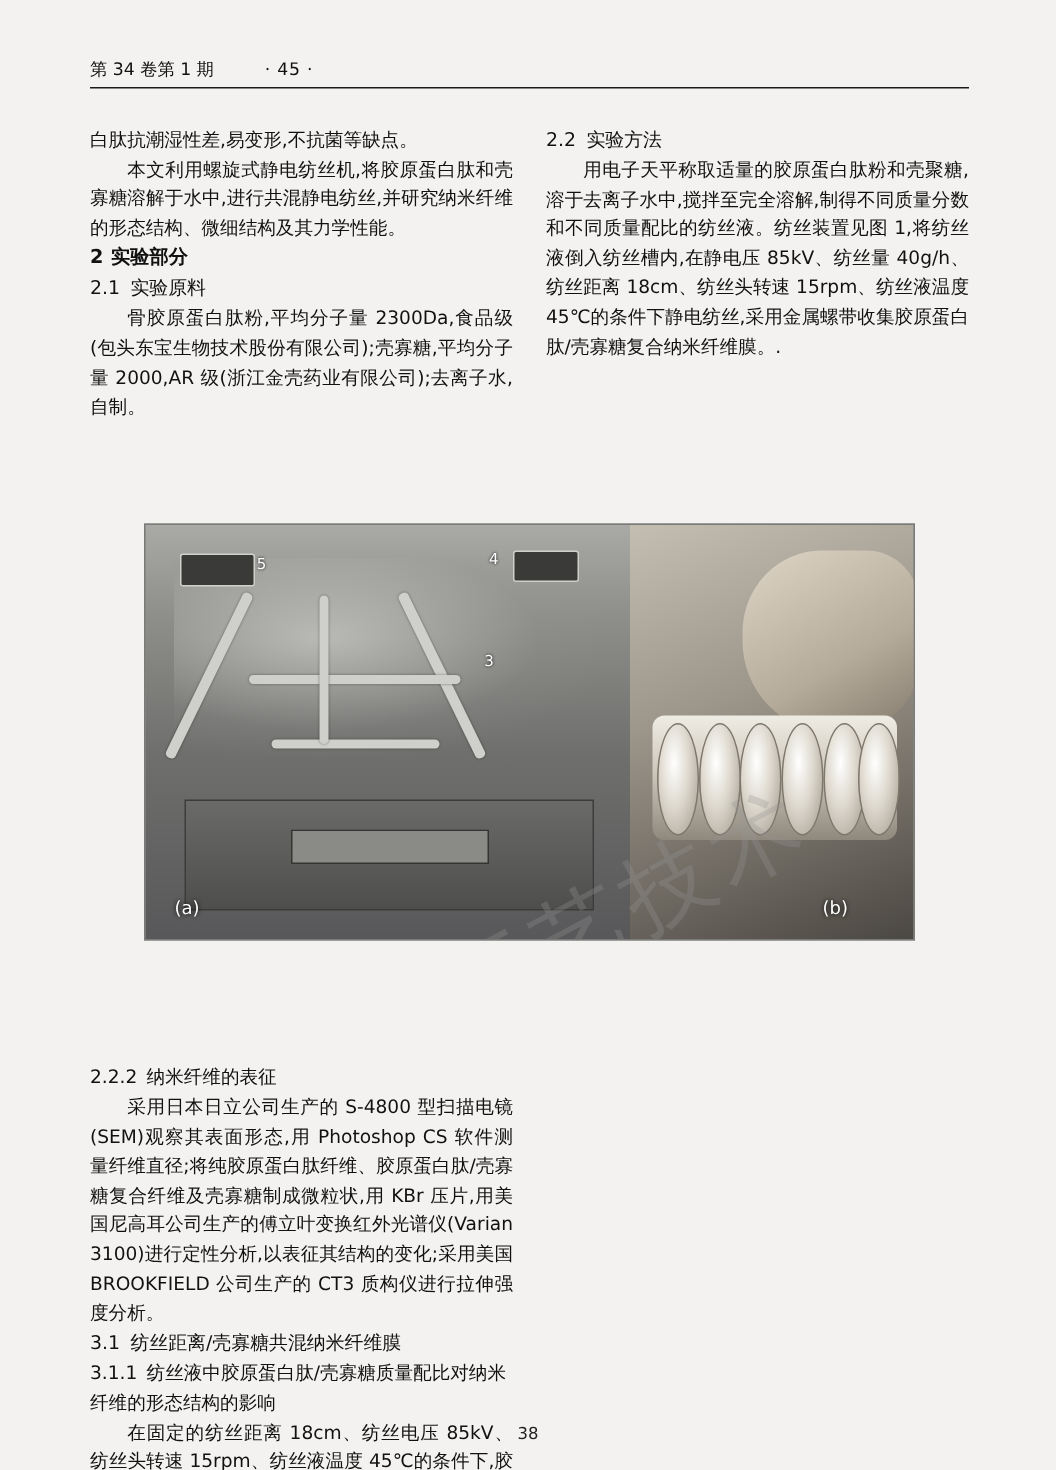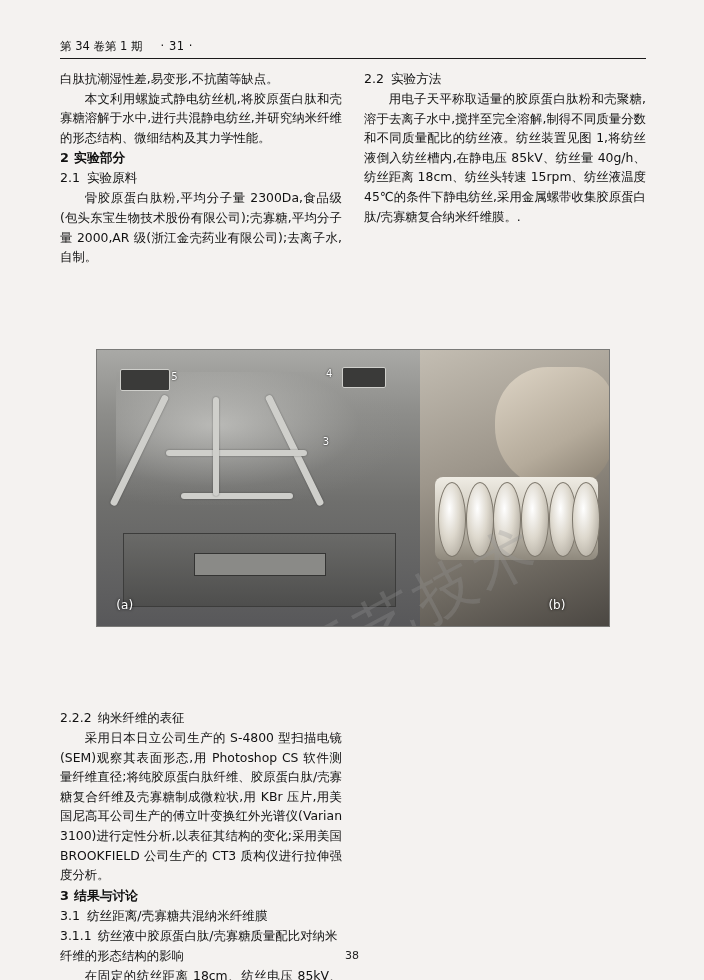--- a/index.html
+++ b/index.html
@@ -31,39 +31,40 @@
   }
   
   .runhead {
     display: flex;
     align-items: baseline;
     font-size: 11.5px;
     line-height: 16px;
     padding-bottom: 4px;
     border-bottom: 1.2px solid #1a1a1a;
     white-space: nowrap;
+    gap: 16px;
   }
   .runhead .vol {
     font-family: "DejaVu Sans", sans-serif;
     font-size: 11.5px;
     margin-right: 18px;
   }
   .runhead .title {
     font-size: 11.5px;
     flex: 1;
     text-align: left;
   }
   .runhead .pageno {
     font-size: 11.5px;
     letter-spacing: 0.5px;
   }
   
   .cols {
     display: flex;
-    margin-top: 10px;
+    margin-top: 24px;
     column-gap: 22px;
   }
   .col {
     width: 282px;
   }
   p.body, div.body {
     font-size: 12.4px;
     line-height: 19.6px;
     margin: 0;
     text-align: justify;
@@ -259,21 +260,21 @@
   }
 </style>
 </head>
 <body>
 
 <div class="page">
   <div class="page-inner">
 
     <div class="runhead">
       <span class="vol">第 34 卷第 1 期</span>
-      <span class="pageno">· 31 ·</span>
+      <span class="pageno">· 45 ·</span>
     </div>
 
     <div class="cols">
       <div class="col">
         <p class="body">白肽抗潮湿性差,易变形,不抗菌等缺点。</p>
         <p class="body indent2">本文利用螺旋式静电纺丝机,将胶原蛋白肽和壳寡糖溶解于水中,进行共混静电纺丝,并研究纳米纤维的形态结构、微细结构及其力学性能。</p>
         <p class="secthead">
           <span class="num">2</span><span>实验部分</span>
         </p>
         <p class="subhead">
@@ -327,23 +328,20 @@
     </div>
 
     <div class="lower-cols">
       <div class="col">
         <p class="subhead2">
           <span class="num">2.2.2</span><span>纳米纤维的表征</span>
         </p>
         <p class="body indent2">采用日本日立公司生产的 S-4800 型扫描电镜(SEM)观察其表面形态,用 Photoshop CS 软件测量纤维直径;将纯胶原蛋白肽纤维、胶原蛋白肽/壳寡糖复合纤维及壳寡糖制成微粒状,用 KBr 压片,用美国尼高耳公司生产的傅立叶变换红外光谱仪(Varian 3100)进行定性分析,以表征其结构的变化;采用美国 BROOKFIELD 公司生产的 CT3 质构仪进行拉伸强度分析。</p>
       </div>
       <div class="col">
-        <p class="secthead">
-          <span class="num">3</span><span>结果与讨论</span>
-        </p>
         <p class="subhead">
           <span class="num">3.1</span><span>纺丝距离/壳寡糖共混纳米纤维膜</span>
         </p>
         <p class="subhead2">
           <span class="num">3.1.1</span><span>纺丝液中胶原蛋白肽/壳寡糖质量配比对纳米纤维的形态结构的影响</span>
         </p>
         <p class="body indent2">在固定的纺丝距离 18cm、纺丝电压 85kV、纺丝头转速 15rpm、纺丝液温度 45℃的条件下,胶原蛋白肽、壳寡糖的整体浓度为 20%,在去离子水中形成略微粘稠的淡黄色溶液,分别配制质量配比为 100:0,90:10,80:20,70:30 的胶原蛋白肽/壳聚糖共混溶液进行静电纺</p>
       </div>
     </div>
 

